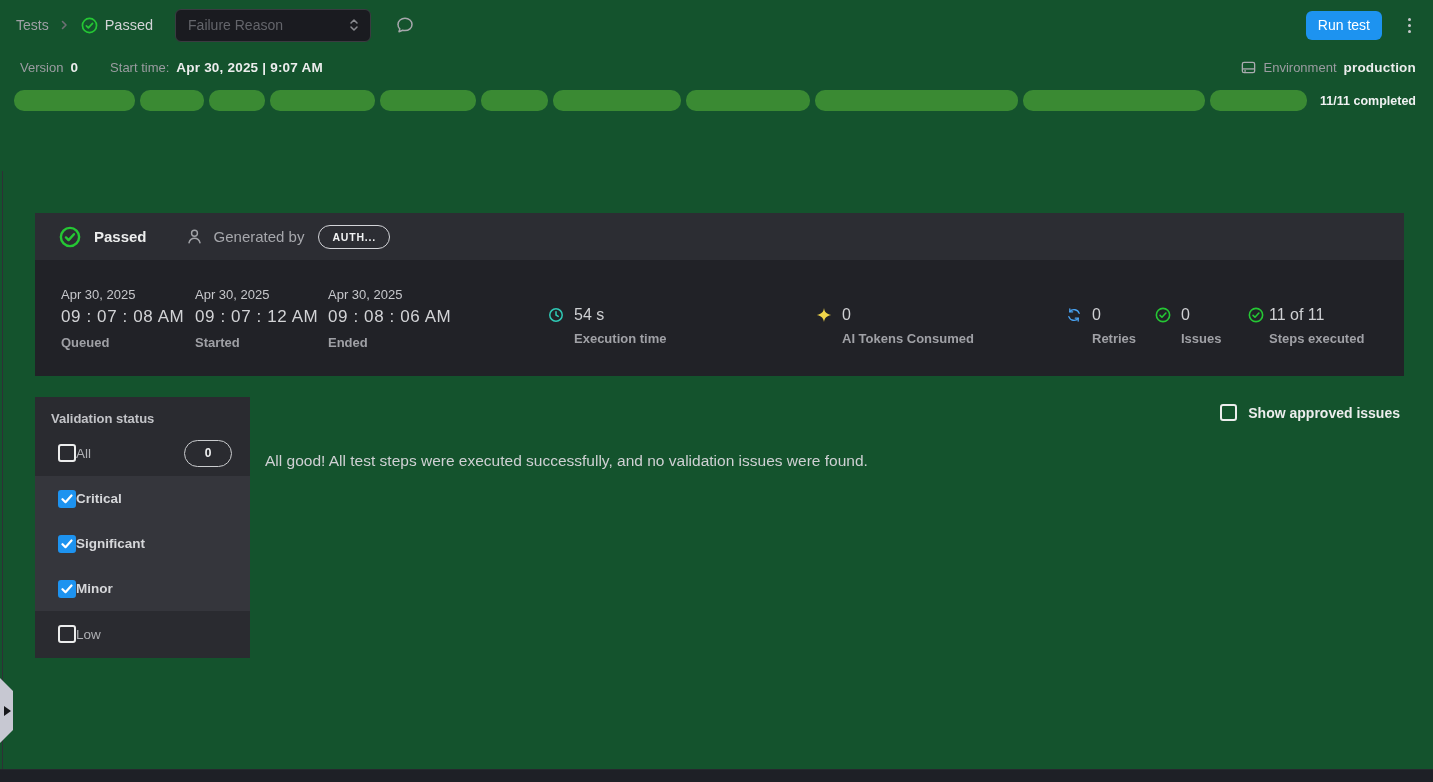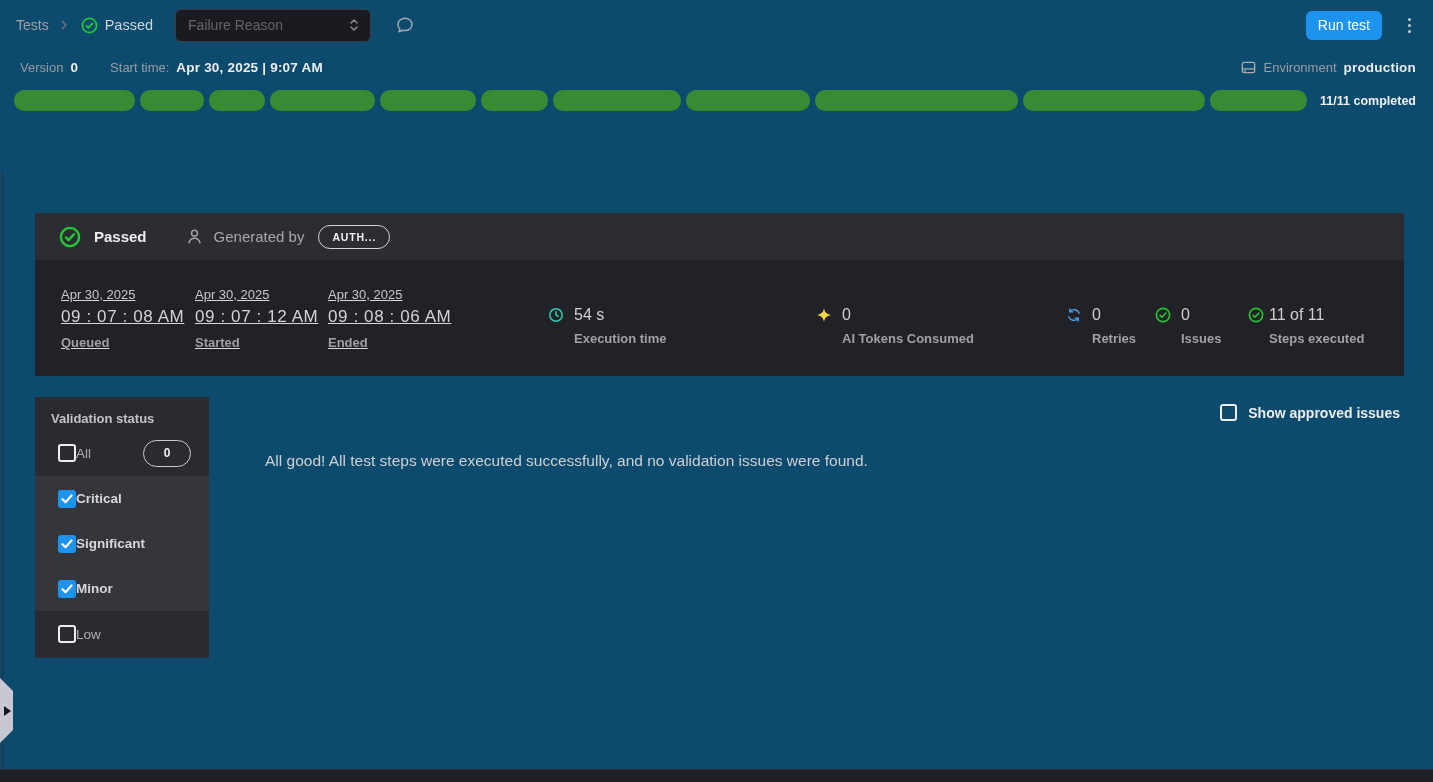--- a/index.html
+++ b/index.html
@@ -1,20 +1,20 @@
 <!DOCTYPE html>
 <html style="--accent-blue: #1d93f0; --progress-green: #3a8a33; --status-green: #25c734; --teal: #2fc9b5; --yellow: #f0d54a; --retry-blue: #49a3f2;"><head>
 <meta charset="utf-8">
 <style>
   * { margin:0; padding:0; box-sizing:border-box; }
   html,body { background:#101116; }
   body { font-family:"Liberation Sans", sans-serif; }
   .app {
     position:relative; width:1433px; height:782px;
-    background:#0c4a6e; color:#d6d7d9; overflow:hidden;
+    background:#14532d; color:#d6d7d9; overflow:hidden;
   }
 
   
   .topbar { height:50px; display:flex; align-items:center; padding:0 16px; }
   .topbar .left { display:flex; align-items:center; gap:10px; flex:1; min-width:0; }
   .crumb { color:#9fa0a5; font-size:14px; cursor:pointer; }
   .crumb-sep { color:#6e6f74; display:flex; }
   .page-title { color:#f2f3f4; font-size:15px; font-weight:700; letter-spacing:.1px; }
   .status-inline { display:flex; align-items:center; gap:7px; margin-left:2px; }
   .status-inline .ico { color:var(--status-green); display:flex; }
@@ -62,38 +62,38 @@
   .card-header .ok-ico { color:var(--status-green); display:flex; margin-right:3px; }
   .card-status { color:#eceded; font-size:15px; font-weight:700; margin-right:28px; }
   .card-header .person { color:#a2a3a8; display:flex; }
   .genby { color:#a6a7ac; font-size:15px; }
   .auth-pill {
     margin-left:4px; border:1.5px solid #d3d4d8; border-radius:13px; height:24px; padding:0 13px;
     display:flex; align-items:center; color:#f2f3f4; font-size:10.5px; font-weight:700;
     letter-spacing:.8px; cursor:pointer; background:transparent; font-family:"Liberation Sans", sans-serif;
   }
   .card-body { position:relative; height:116px; background:#212227; }
-  .tscol { position:absolute; top:27px;text-decoration:underline; }
+  .tscol { position:absolute; top:27px; }
   .tscol .d { color:#c6c7cb; font-size:13px; }
   .tscol .t { color:#d2d3d6; font-size:17px; letter-spacing:.6px; margin-top:5px; }
   .tscol .l { color:#9fa0a5; font-size:13px; font-weight:600; margin-top:8px; }
   .tscol.c0 { left:26px; } .tscol.c1 { left:160px; } .tscol.c2 { left:293px; }
   .stat { position:absolute; top:46px; }
   .stat .row { display:flex; align-items:center; gap:10px; }
   .stat .row .ico { display:flex; }
   .stat .v { color:#cfd0d3; font-size:16px; font-weight:500; }
   .stat .l { color:#a0a1a6; font-size:13px; font-weight:600; margin-top:7px; padding-left:26px; }
   .stat.s0 { left:513px; } .stat.s1 { left:781px; } .stat.s2 { left:1031px; }
   .stat.s3 { left:1120px; } .stat.s4 { left:1213px; }
   .stat.s4 .row { gap:5px; } .stat.s4 .l { padding-left:21px; }
   .ico-teal { color:var(--teal); } .ico-yellow { color:var(--yellow); }
   .ico-blue { color:var(--retry-blue); } .ico-green { color:var(--status-green); }
 
   
-  .sidebar { position:absolute; left:35px; top:397px; width:174px; height:261px; background:#2a2b30; }
+  .sidebar { position:absolute; left:35px; top:397px; width:215px; height:261px; background:#2a2b30; }
   .sb-title { padding:14px 16px 4px; color:#c2c3c7; font-size:13px; font-weight:700; }
   .sb-row { display:flex; align-items:center; height:46px; padding:0 18px 0 23px; cursor:pointer; }
   .sb-row .lbl { font-size:13.5px; color:#aeafb3; }
   .sb-row.bold .lbl { font-weight:700; color:#d6d7da; }
   .sb-group { background:#35363c; }
   .sb-group .sb-row { height:45px; }
   .sb-badge {
     margin-left:auto; min-width:48px; height:27px; border:1px solid #caccce; border-radius:14px;
     display:flex; align-items:center; justify-content:center; color:#f0f1f2;
     font-size:12px; font-weight:700;

